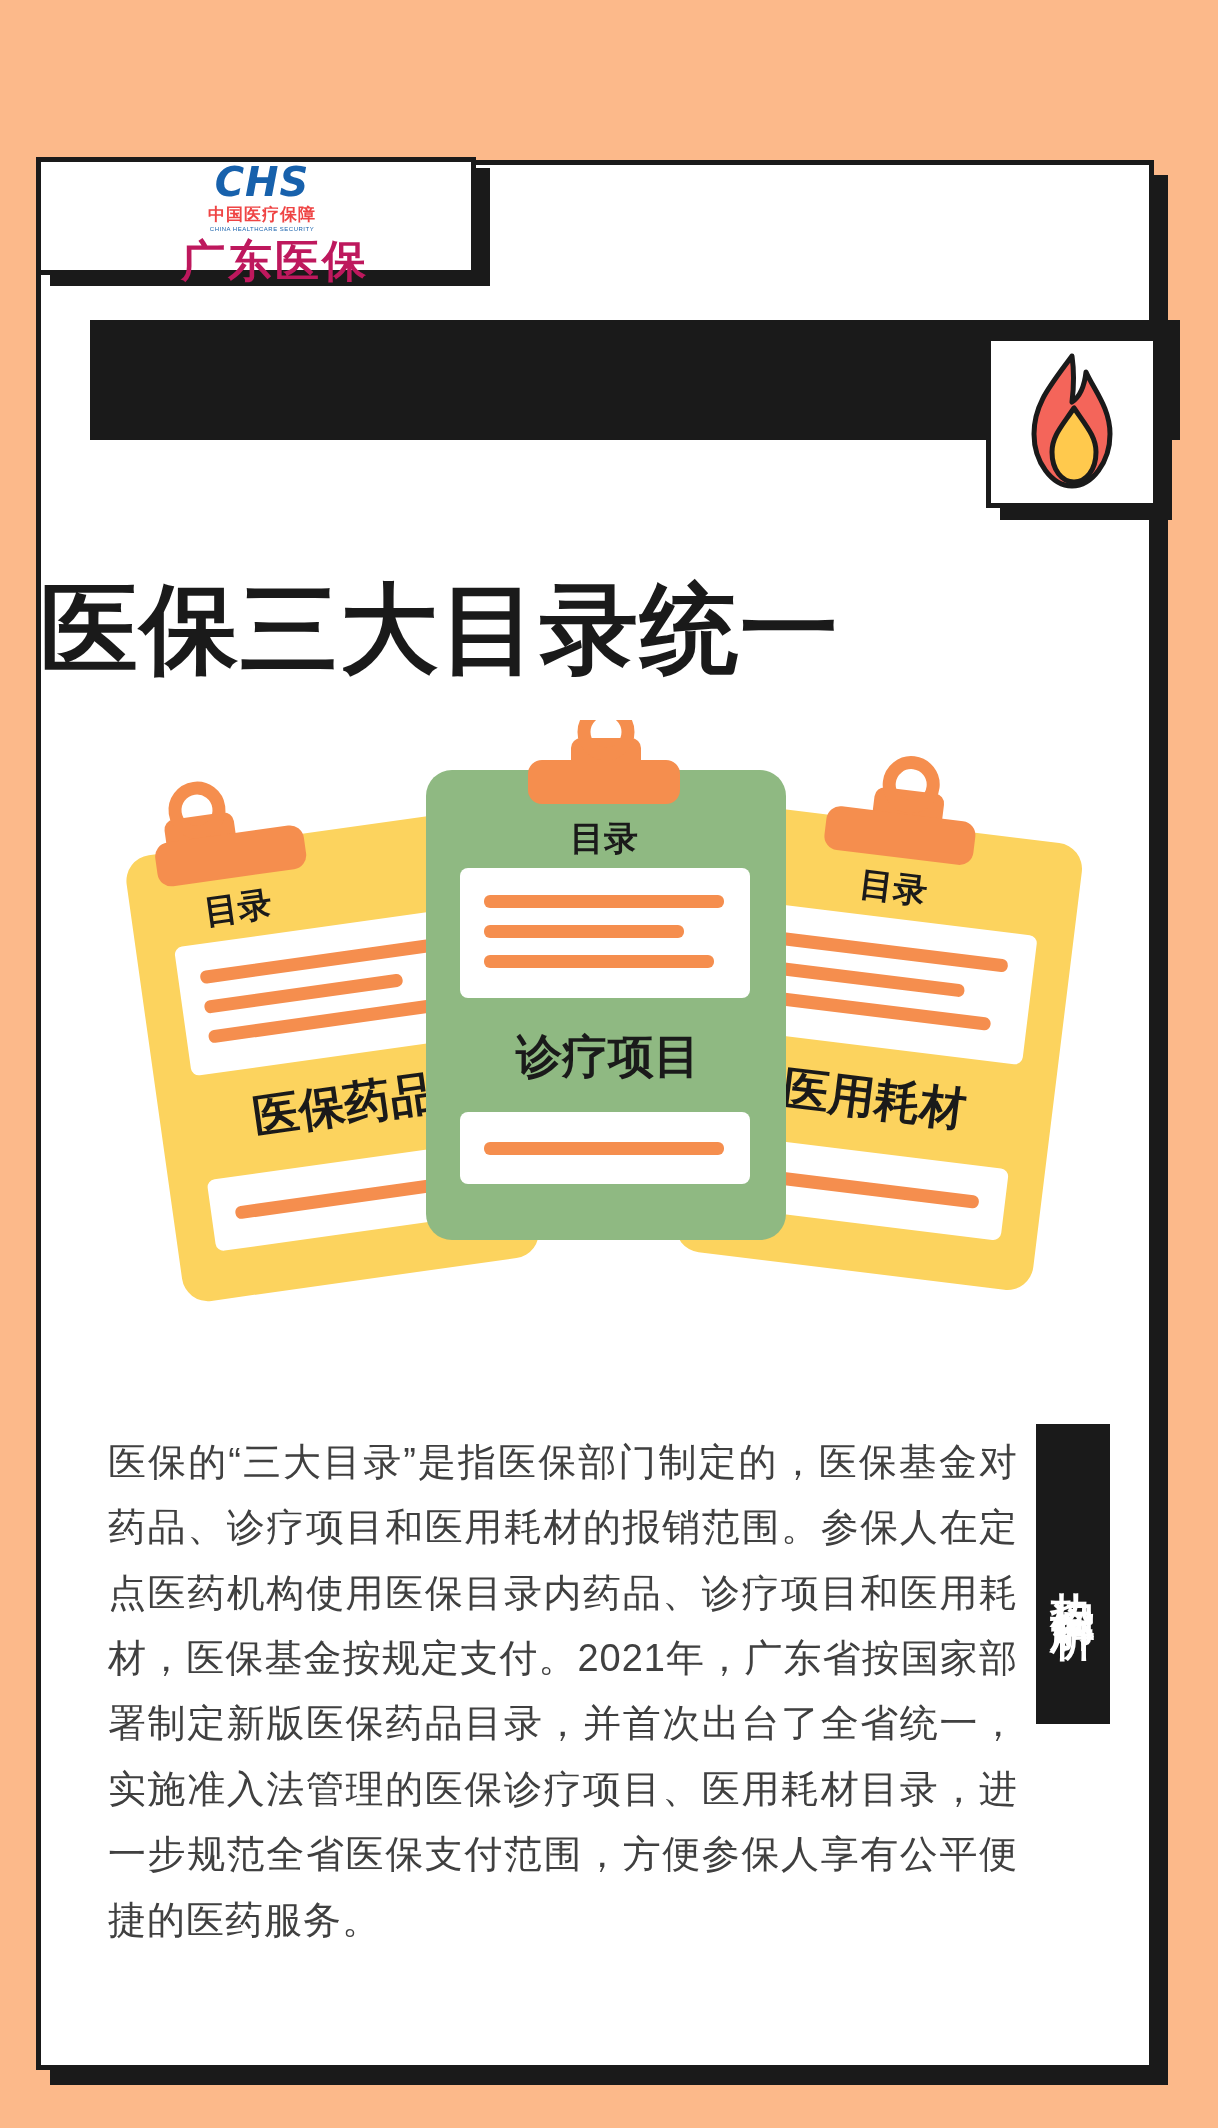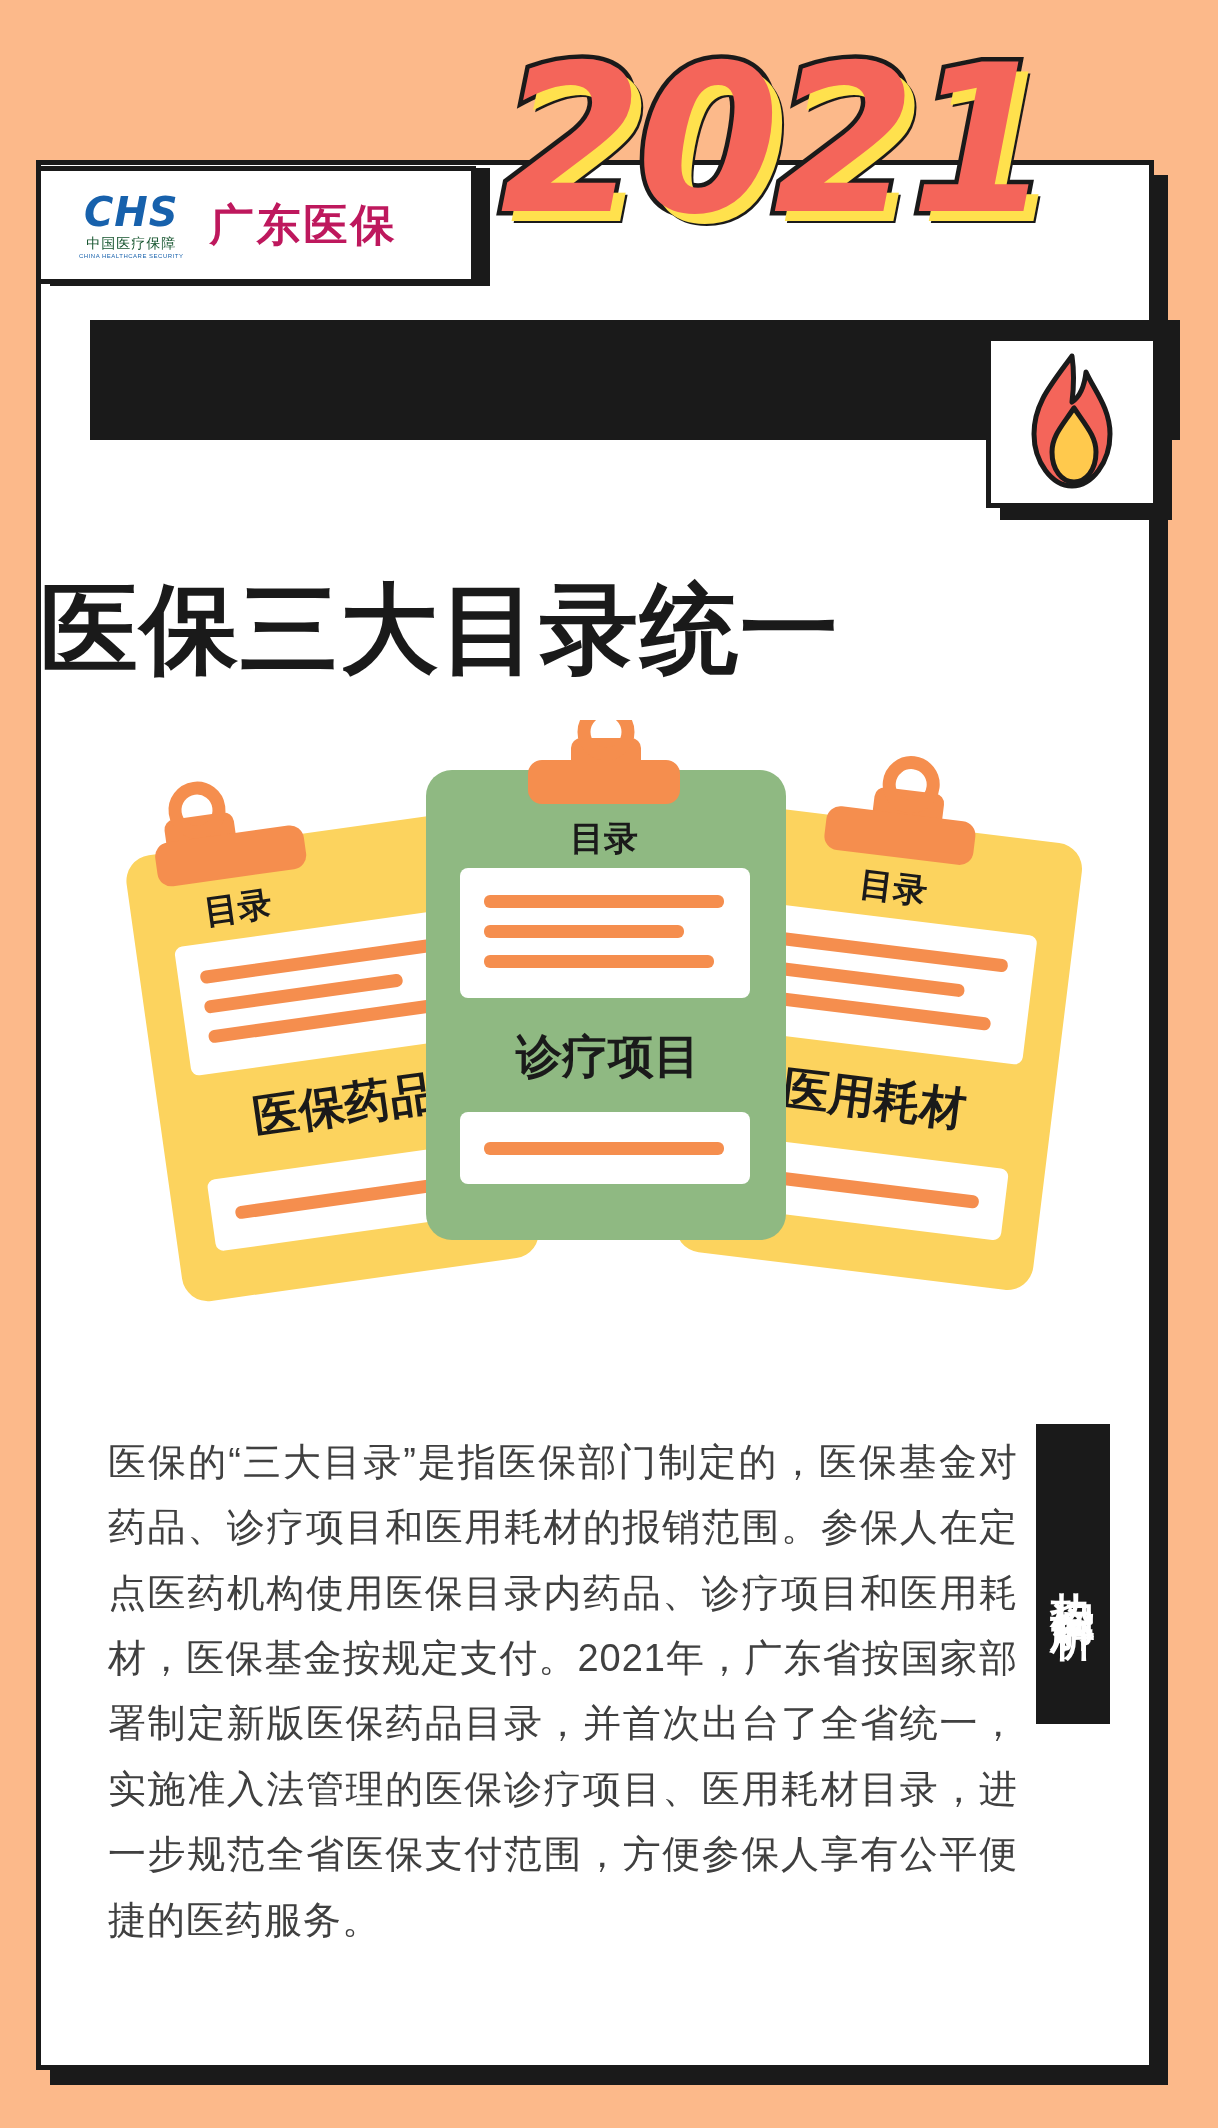--- a/index.html
+++ b/index.html
@@ -72,52 +72,54 @@
     position: absolute;
     left: 50px;
     top: 168px;
     width: 440px;
     height: 118px;
     background: #1a1a1a;
   }
   .logo-box {
     position: absolute;
     left: 36px;
-    top: 166px;
+    top: 157px;
     width: 440px;
     height: 118px;
     background: #ffffff;
     border: 5px solid #1a1a1a;
     box-sizing: border-box;
     display: flex;
     align-items: center;
     padding-left: 38px;
     z-index: 6;
+    flex-direction: column;
   }
   .logo-mark {
     display: flex;
     flex-direction: column;
     align-items: center;
     margin-right: 26px;
   }
   .logo-chs {
     font-family: "DejaVu Sans", sans-serif;
     font-size: 40px;
     font-weight: bold;
     font-style: italic;
     color: #1761ac;
     letter-spacing: 1px;
     line-height: 1;
   }
   .logo-cn {
-    font-size: 14px;
-    color: #14532d;
+    font-size: 17px;
+    color: #ef4444;
     letter-spacing: 1px;
     margin-top: 4px;
     line-height: 1;
+    font-weight: bold;
   }
   .logo-en {
     font-size: 6px;
     color: #1761ac;
     letter-spacing: 0.5px;
     margin-top: 3px;
     line-height: 1;
     transform: scaleY(0.9);
   }
   .logo-title {
@@ -239,23 +241,20 @@
     writing-mode: vertical-rl;
     letter-spacing: 8px;
     line-height: 1.05;
   }
 </style>
 </head>
 <body>
 
 <div class="poster">
 
-  <div class="year">
-    <div class="year-text">2021</div>
-  </div>
 
   <div class="card-shadow"></div>
   <div class="card"></div>
 
   <div class="logo-shadow"></div>
   <div class="logo-box">
     <div class="logo-mark">
       <div class="logo-chs">CHS</div>
       <div class="logo-cn">中国医疗保障</div>
       <div class="logo-en">CHINA HEALTHCARE SECURITY</div>

